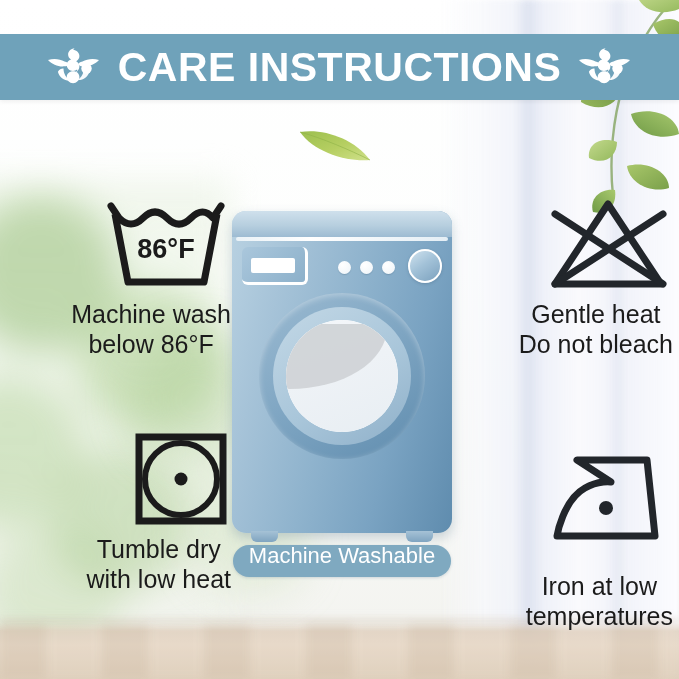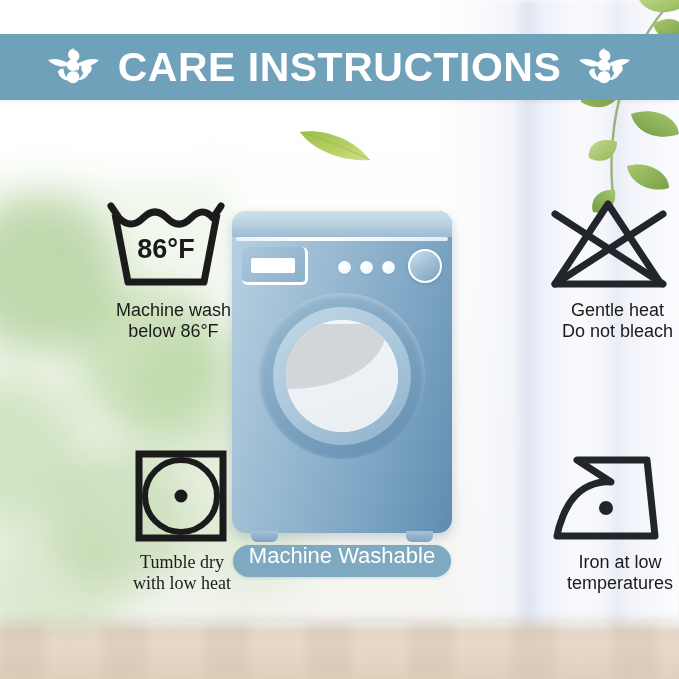--- a/index.html
+++ b/index.html
@@ -101,28 +101,28 @@
   .fleur.left{margin-right:12px;}
   .fleur.right{margin-left:12px;}
 
   
   .cell{position:absolute;display:flex;flex-direction:column;align-items:flex-end;}
   .cell .glyph{display:block;}
   .cell .caption{
     margin-top:8px;
     text-align:center;
     color:#1b1b1b;
-    font-size:18px;
+    font-size:25px;
     line-height:1.18;
     white-space:pre-line;
   }
   .cell-wash   {left:16px;  top:196px; width:215px;}
   .cell-bleach {left:468px; top:196px; width:205px;}
-  .cell-dry    {left:16px;  top:448px; width:215px;font-family:Liberation Serif, serif;}
-  .cell-iron   {left:468px; top:448px; width:205px;}
+  .cell-dry    {left:16px;  top:431px; width:215px;}
+  .cell-iron   {left:468px; top:448px; width:205px;gap:20px;}
 
   
   .machine{position:absolute;left:232px;top:211px;width:220px;height:322px;}
   .m-body{
     position:absolute;inset:0;
     border-radius:14px;
     background:linear-gradient(105deg,#b9d2e2 0%,#a6c3d8 22%,#8fb3cd 48%,#7aa3c2 72%,#5f8cae 100%);
     box-shadow:0 5px 12px rgba(80,110,135,.28);
   }
   .m-topband{

